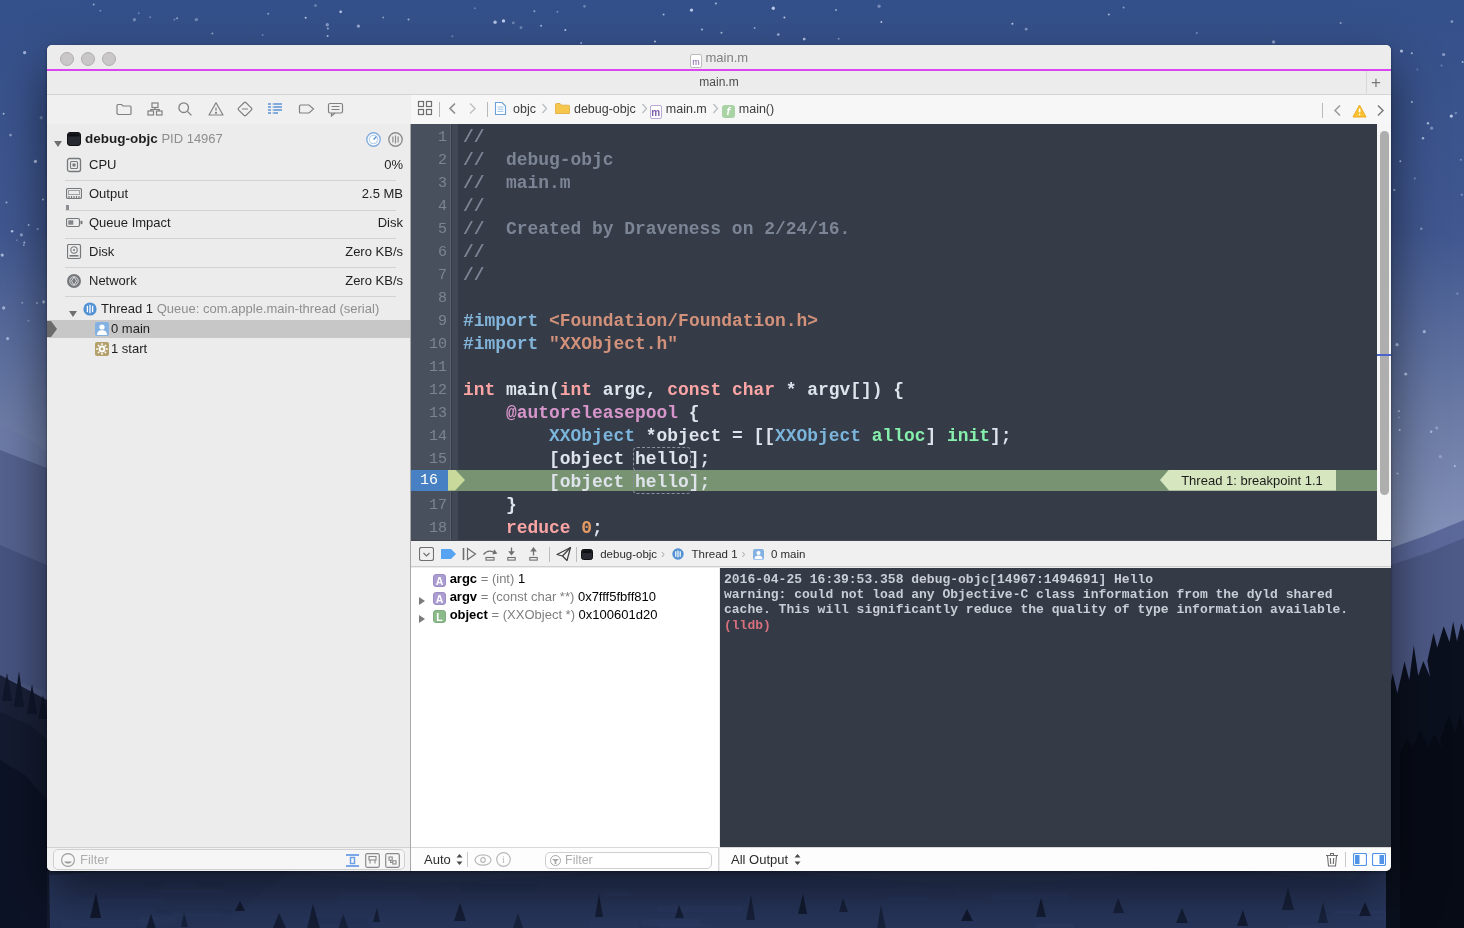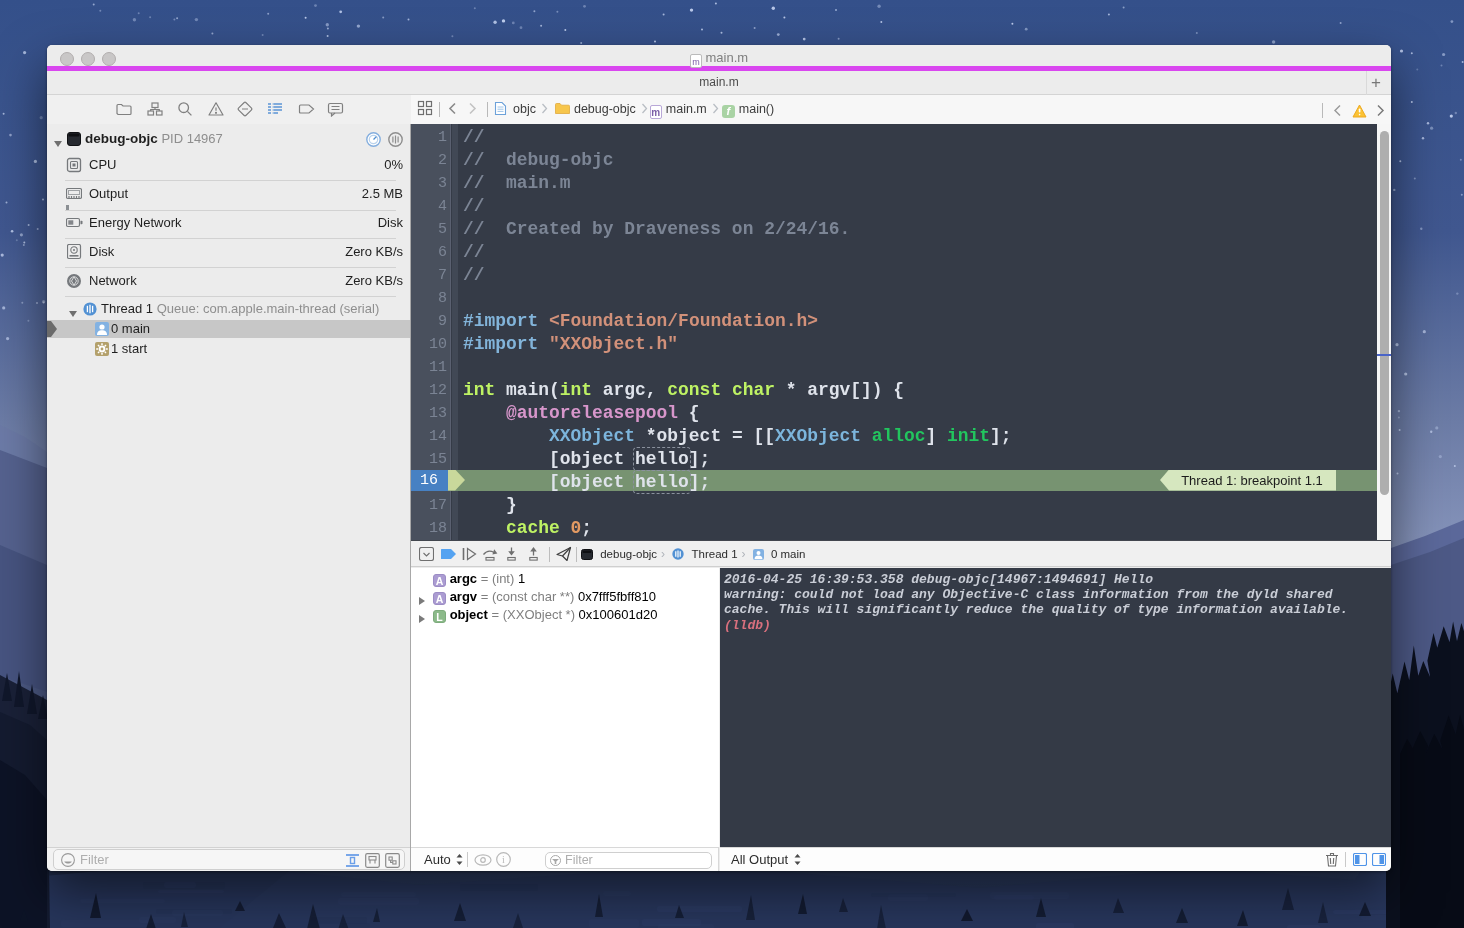--- a/index.html
+++ b/index.html
@@ -6,21 +6,21 @@
   html,body { width:1464px; height:928px; overflow:hidden; }
   body { font-family:"Liberation Sans", sans-serif; position:relative; background:#35528d; }
   #wall { position:absolute; left:0; top:0; width:1464px; height:928px; }
   #win { position:absolute; left:47px; top:45px; width:1344px; height:826px;
          border-radius:5px; background:#ececec;
          box-shadow:0 22px 50px rgba(0,0,0,.55), 0 1px 3px rgba(0,0,0,.4); overflow:hidden; }
   .abs { position:absolute; }
 
   
   #titlebar { position:absolute; left:0; top:0; width:100%; height:26px;
-              background:#ececec; border-radius:5px 5px 0 0; border-bottom:5px solid #d946ef;}
+              background:#ececec; border-radius:5px 5px 0 0; border-bottom:2px solid #d946ef;}
   .tl { position:absolute; top:7px; width:14px; height:14px; border-radius:50%;
         background:#c9c7c7; border:0.5px solid #b2aeae; }
   #title { position:absolute; top:0; left:0; width:100%; height:26px; text-align:center;
            font-size:13px; color:#7f7f7f; line-height:26px; }
   #tabbar { position:absolute; left:0; top:26px; width:100%; height:24px; background:#ececec;
             border-bottom:1px solid #d4d4d4; text-align:center; font-size:12px; color:#4c4c4c;
             line-height:23px;}
   #tabplus { position:absolute; right:7px; top:0px; font-size:17px; color:#777; font-weight:300; width:16px;}
   #toolbar { position:absolute; left:0; top:50px; width:100%; height:29px; background:#f0f0f0; }
   #jumparea { position:absolute; left:364px; top:0; width:980px; height:29px; background:#f7f7f7; }
@@ -46,22 +46,22 @@
 
   
   #editor { position:absolute; left:364px; top:79px; width:980px; height:416px; background:#353b47; overflow:hidden;}
   #gutter { position:absolute; left:0; top:0; width:40px; height:416px; background:#49505d; border-right:1px solid #5a6070;}
   #ribbon { position:absolute; left:41px; top:0; width:6px; height:416px; background:#414855; }
   #lnums { position:absolute; left:0; top:2px; width:36px; text-align:right;
            font-family:"Liberation Mono", monospace; font-size:15px; line-height:23px; color:#7b8494; }
   #code { position:absolute; left:0; top:2px; font-family:"Liberation Mono", monospace;
           font-size:17.93px; line-height:23px; color:#dfe3eb; font-weight:600;}
   #code div { padding-left:52px; height:23px; white-space:pre; }
-  .cmt { color:#7c8595; } .kw { color:#bef264; } .str { color:#d2917a; }
-  .dir { color:#82b4da; } .cls { color:#7cb5dc; } .meth { color:#22c55e;margin-top:18px; }
+  .cmt { color:#7c8595; } .kw { color:#fca5a5; } .str { color:#d2917a; }
+  .dir { color:#82b4da; } .cls { color:#7cb5dc; } .meth { color:#86efac;margin-top:18px; }
   .num { color:#e39a63; } .arp { color:#d796cb; }
   .tokbox { outline:1px dashed #8a919d; outline-offset:1.5px; border-radius:2px; }
   #bpline { position:absolute; left:37px; top:345.5px; width:929px; height:21px; background:#779371; }
   #bpmark { position:absolute; left:0; top:345.5px; width:37px; height:21px; background:#4781c3; }
   #bparrow { position:absolute; left:37px; top:345.5px; width:17px; height:21px; background:#c9d89b;
              clip-path:polygon(0 0, 42% 0, 100% 50%, 42% 100%, 0 100%); }
   #bptag { position:absolute; left:749px; top:345.5px; width:176px; height:21px; background:#d6e7bf;
            clip-path:polygon(9px 0, 100% 0, 100% 100%, 9px 100%, 0 50%);
            font-size:13px; line-height:21px; color:#1c1c1c; text-align:center; padding-left:8px;}
   #num16 { position:absolute; left:0; top:345px; width:36px; text-align:right; color:#fff;
@@ -82,21 +82,21 @@
   
   #vars { position:absolute; left:364px; top:523px; width:308px; height:279px; background:#fff; }
   .vrow { position:absolute; left:0; width:100%; height:18px; font-size:13px; color:#000; white-space:nowrap;}
   .vrow b { font-weight:700; }
   .vrow .g { color:#7f7f7f; }
   .vtri { display:inline-block; width:0; height:0; border-top:4.5px solid transparent; border-bottom:4.5px solid transparent; border-left:6px solid #7a7a7a; }
   .vicon { display:inline-block; width:13px; height:13px; border-radius:3px; color:#fff;
            font-size:10.5px; line-height:13px; text-align:center; font-weight:700; vertical-align:-2px;}
   #console { position:absolute; left:673px; top:523px; width:671px; height:279px; background:#343a46; }
   #ctext { position:absolute; left:4px; top:4px; font-family:"Liberation Mono", monospace;
-           font-size:13px; line-height:15.2px; color:#c9cdd6; font-weight:700; white-space:pre;font-style:italic;}
+           font-size:13px; line-height:15.2px; color:#c9cdd6; font-weight:700; white-space:pre;}
   .lldb { color:#d9707e; }
   #vbar { position:absolute; left:364px; top:802px; width:308px; height:36px; background:#fdfdfd;
           border-top:1px solid #d8d8d8; border-right:1px solid #d8d8d8;}
   #cbar { position:absolute; left:673px; top:802px; width:671px; height:24px; background:#fdfdfd;
           border-top:1px solid #d8d8d8; border-radius:0 0 5px 0;}
   #vbar, #cbar { font-size:13px; color:#2c2c2c; }
 </style>
 </head>
 <body>
 <div id="wall"><svg width="1464" height="928" viewBox="0 0 1464 928">
@@ -462,21 +462,21 @@
         <span class="val">2.5 MB</span>
     </div>
     <div class="abs" style="left:19px;top:81px;width:2.5px;height:5px;background:#8b8f93;"></div>
     <div class="ssep" style="top:86px;"></div>
     <div class="srow" style="top:90px;">
       <svg class="abs" style="left:19px;top:3px" width="17" height="12">
           <rect x="0.5" y="1.5" width="13" height="8" rx="1.5" fill="none" stroke="#76797c" stroke-width="1.2"></rect>
           <rect x="14.5" y="3.8" width="2" height="3.4" rx="0.8" fill="#76797c"></rect>
           <rect x="2.3" y="3.3" width="5" height="4.4" fill="#83868a"></rect>
         </svg>
-      <span class="abs" style="left:42px;line-height:18px;">Energy Network</span>
+      <span class="abs" style="left:42px;line-height:18px;">Queue Impact</span>
         <span class="val">Disk</span>
     </div>
     <div class="ssep" style="top:114px;"></div>
     <div class="srow" style="top:118.5px;">
       <svg class="abs" style="left:20px;top:1px" width="15" height="16">
           <rect x="0.5" y="0.5" width="13" height="14" rx="1.5" fill="none" stroke="#76797c" stroke-width="1.2"></rect>
           <circle cx="7" cy="6" r="3.2" fill="none" stroke="#76797c" stroke-width="1.1"></circle>
           <circle cx="7" cy="6" r="1" fill="#76797c"></circle>
           <rect x="2.5" y="11" width="9" height="1.6" fill="#76797c"></rect>
         </svg>
@@ -583,21 +583,21 @@
 <div></div>
 <div><span class="dir">#import</span> <span class="str">&lt;Foundation/Foundation.h&gt;</span></div>
 <div><span class="dir">#import</span> <span class="str">"XXObject.h"</span></div>
 <div></div>
 <div><span class="kw">int</span> main(<span class="kw">int</span> argc, <span class="kw">const</span> <span class="kw">char</span> * argv[]) {</div>
 <div>    <span class="arp">@autoreleasepool</span> {</div>
 <div>        <span class="cls">XXObject</span> *object = [[<span class="cls">XXObject</span> <span class="meth">alloc</span>] <span class="meth">init</span>];</div>
 <div>        [object <span class="tokbox">hello</span>];</div>
 <div>        [object <span class="tokbox">hello</span>];</div>
 <div>    }</div>
-<div>    <span class="kw">cache</span> <span class="num">0</span>;</div>
+<div>    <span class="kw">reduce</span> <span class="num">0</span>;</div>
       </div>
     <div id="escroll">
         <div id="ethumb"></div>
         <div id="eline"></div>
       </div>
   </div>
   <div id="dbgtop"></div>
   <div id="debugbar">
     <svg style="left:8px;top:6px" width="15" height="15">
         <g fill="none" stroke="#6f6f6f" stroke-width="1.1">

